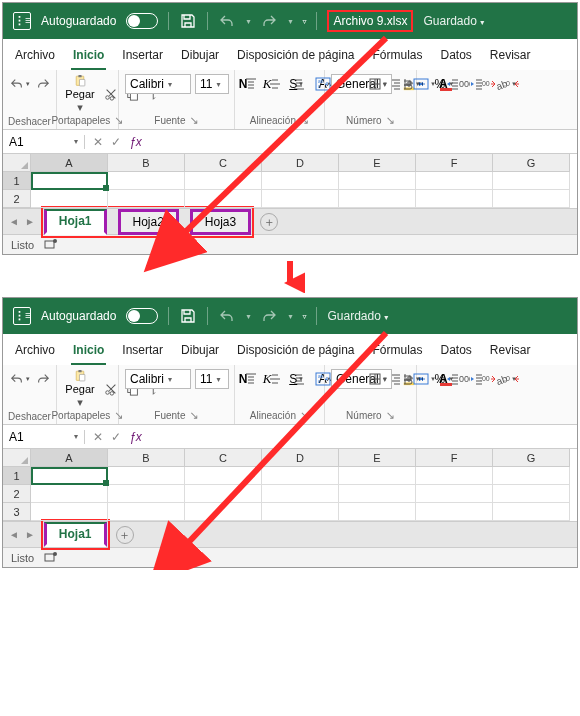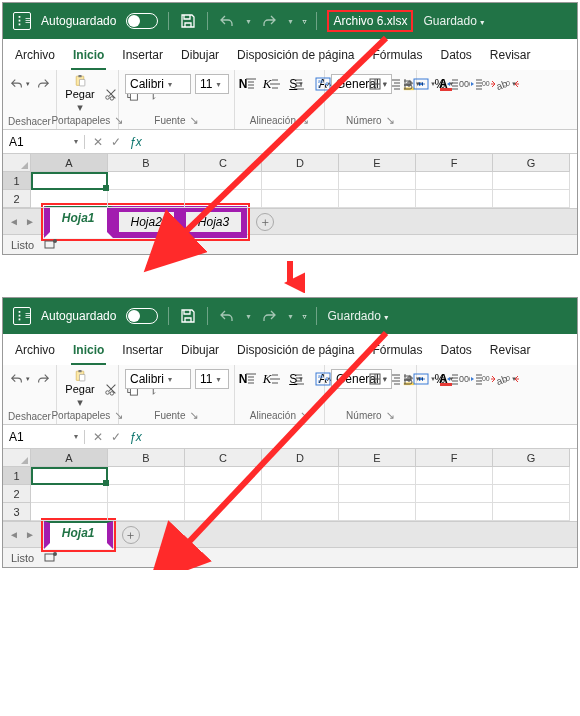--- a/index.html
+++ b/index.html
@@ -54,21 +54,21 @@
   
   .bold { font-weight:bold; font-size:12px; }
   .ital { font-style:italic; font-family:"Times New Roman",serif; font-size:13px; }
   .under { text-decoration:underline; font-size:12px; }
 
   
   .formula-row { display:flex; align-items:center; border-bottom:1px solid #ccc; height:24px; }
   .namebox { width:82px; border-right:1px solid #ccc; padding:0 6px; display:flex; align-items:center; justify-content:space-between; }
   .namebox .caret { font-size:8px; color:#666; }
   .fx-icons { display:flex; align-items:center; gap:8px; padding:0 8px; color:#888; }
-  .fx-icons .fx { font-style:italic; color:#0f766e;text-align:center; }
+  .fx-icons .fx { font-style:italic; color:#701a75;text-align:center; }
 
   
   .grid { overflow:hidden; }
   .col-headers { display:flex; height:18px; }
   .corner { width:28px; background:#eee; border-right:1px solid #ccc; border-bottom:1px solid #ccc; position:relative; }
   .corner::after { content:""; position:absolute; right:2px; bottom:2px; width:0; height:0; border-left:7px solid transparent; border-bottom:7px solid #b4b4b4; }
   .colh { width:77px; text-align:center; background:#eee; border-right:1px solid #ccc; border-bottom:1px solid #ccc; font-size:11px; line-height:18px; color:#333; }
   .data-rows { display:flex; }
   .row-headers { display:flex; flex-direction:column; }
   .rowh { width:28px; height:18px; background:#eee; border-right:1px solid #ccc; border-bottom:1px solid #ccc; font-size:11px; text-align:center; line-height:18px; color:#333; }
@@ -76,24 +76,24 @@
   .cells-grid { display:grid; grid-template-columns:repeat(7,77px); }
   .cell { height:18px; border-right:1px solid #ddd; border-bottom:1px solid #ddd; }
   .sel-box { position:absolute; left:0; top:0; width:77px; height:18px; border:2px solid #217346; pointer-events:none; }
   .sel-box::after { content:""; width:6px; height:6px; background:#217346; position:absolute; right:-3px; bottom:-3px; }
   .selcolh { background:#d6d6d6; }
   .selrowh { background:#d6d6d6; }
 
   
   .sheet-area { display:flex; align-items:center; background:#e6e6e6; border-top:1px solid #ccc; height:26px; padding:0 6px; gap:6px; }
   .navbtn { color:#888; font-size:10px; }
-  .sheet-tab { padding:3px 12px; background:#eee; border:6px solid #a21caf; font-size:12px; cursor:pointer; }
+  .sheet-tab { padding:3px 12px; background:#eee; border:3px solid #a21caf; font-size:12px; cursor:pointer; }
   .sheet-tab.active { background:#fff; color:#217346; font-weight:bold; border-bottom-color:#fff; border-top:2px solid #217346; }
   .add-sheet { width:18px; height:18px; border:1px solid #aaa; border-radius:50%; text-align:center; line-height:16px; font-size:12px; color:#666; cursor:pointer; }
-  .tabs-highlight { border:2px solid #ff2a2a; padding:1px 1px; display:flex; gap:0;font-style:italic; }
+  .tabs-highlight { border:2px solid #ff2a2a; padding:1px 1px; display:flex; gap:11px; }
 
   
   .status { display:flex; align-items:center; height:20px; background:#f3f3f3; border-top:1px solid #ccc; padding:2px 8px; gap:10px; font-size:11px; color:#555; }
 
   
   .arrow { position:absolute; pointer-events:none; }
 
   .between-arrow { display:flex; justify-content:center; margin:4px 0; }
 </style>
 </head>
@@ -119,21 +119,21 @@
     </div>
     <span class="dropdown-caret" style="opacity:.6">▾</span>
     <div class="title-icon" style="opacity:.6">
       <svg width="16" height="16" viewBox="0 0 16 16">
           <path fill="none" stroke="#fff" stroke-width="1.3" d="M10 3l4 4-4 4 M14 7H7a4 4 0 0 0-4 4v2"></path>
         </svg>
     </div>
     <span class="dropdown-caret" style="opacity:.6">▾</span>
     <span class="dropdown-caret">▿</span>
     <div class="title-sep"></div>
-    <div class="filename-box"><span>Archivo 6.xlsx</span></div>
+    <div class="filename-box"><span>Archivo 9.xlsx</span></div>
     <span class="saved-label"><span>Guardado</span> <span class="dropdown-caret">▾</span></span>
   </div>
 
   <div class="ribbon-tabs">
     <div class="ribbon-tab">Archivo</div>
     <div class="ribbon-tab active">Inicio</div>
     <div class="ribbon-tab">Insertar</div>
     <div class="ribbon-tab">Dibujar</div>
     <div class="ribbon-tab">Disposición de página</div>
     <div class="ribbon-tab">Fórmulas</div>

